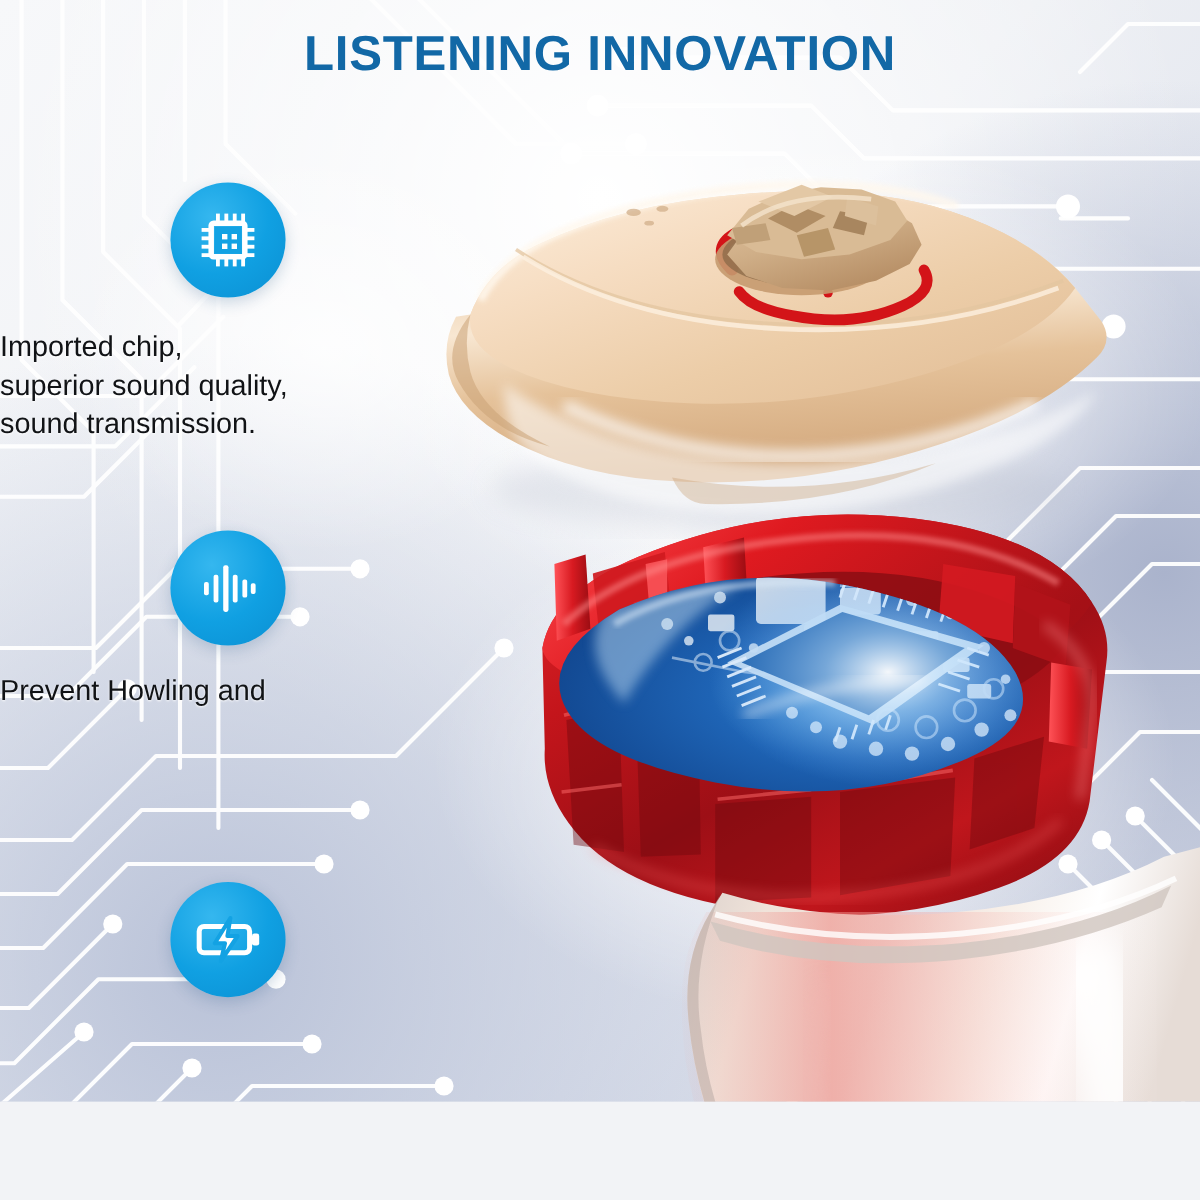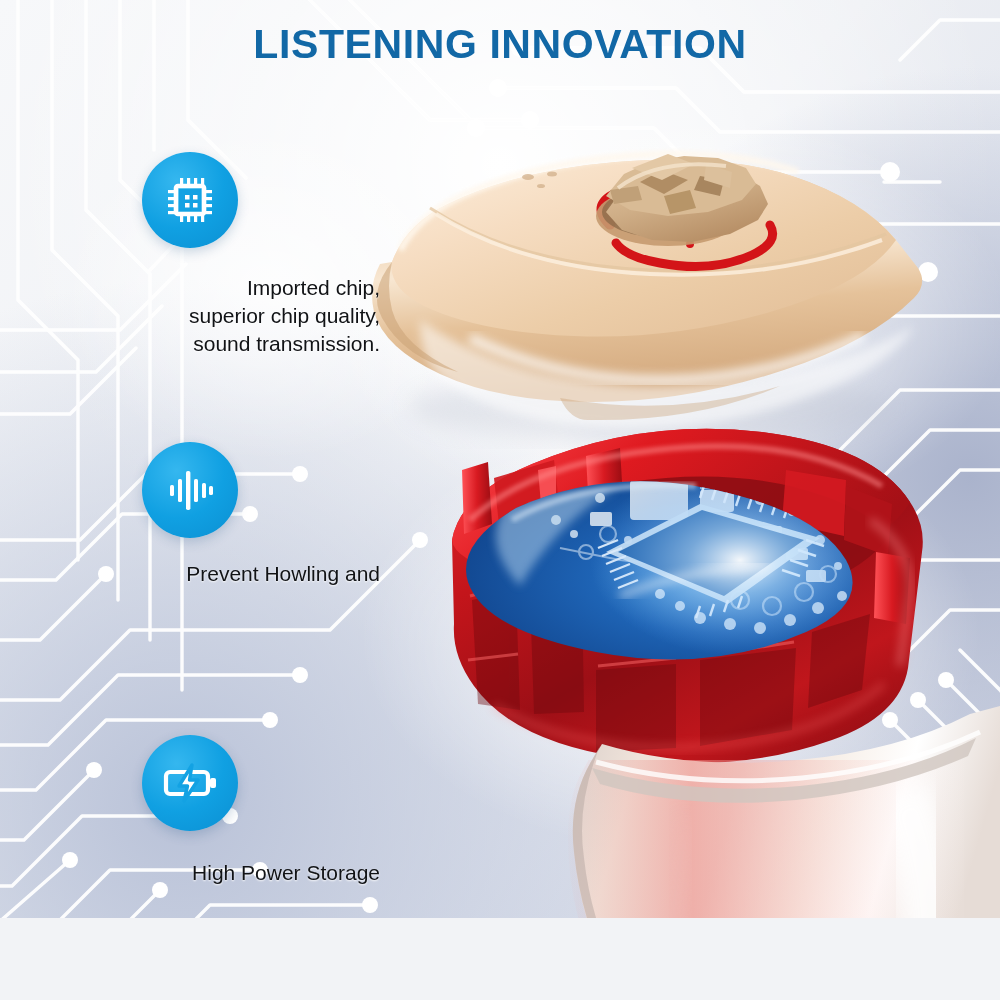--- a/index.html
+++ b/index.html
@@ -41,22 +41,22 @@
   .badge{
     position:relative;margin:0 auto;width:96px;height:96px;border-radius:50%;
     background:radial-gradient(circle at 36% 30%, #35b7ef 0%, #10a0e2 52%, #0b8fd2 100%);
     box-shadow:0 4px 12px rgba(30,80,130,.22);
     display:flex;align-items:center;justify-content:center;
   }
   .f1 .badge{margin-top:12px;}
   .f2 .badge{margin-top:15px;}
   .f3 .badge{margin-top:18px;}
   .ftext{
-    margin-top:22px;width:380px;text-align:right;
-    font-size:21px;line-height:1.34;color:#111316;
+    margin-top:22px;width:380px;text-align:left;
+    font-size:24px;line-height:1.34;color:#111316;
     text-shadow:0 1px 2px rgba(255,255,255,.95);
   }
   .f1 .ftext{margin-top:26px;}
   .f3 .ftext{margin-top:28px;}
   .ftext div{white-space:nowrap;}
   
   .product{position:absolute;z-index:5;inset:0;pointer-events:none;}
 </style>
 </head>
 <body>
@@ -511,21 +511,21 @@
               <rect x="43" y="18" width="7" height="3.2"></rect>
                 <rect x="43" y="25" width="7" height="3.2"></rect>
               <rect x="43" y="32" width="7" height="3.2"></rect>
                 <rect x="43" y="39" width="7" height="3.2"></rect>
             </g>
           </g>
         </svg>
       </div>
       <div class="ftext">
         <div>Imported chip,</div>
-        <div>superior chip quality,</div>
+        <div>superior sound quality,</div>
         <div>sound transmission.</div>
       </div>
     </div>
 
     <div class="feature f2">
       <div class="badge">
         <svg width="56" height="56" viewBox="0 0 56 56">
           <g fill="#ffffff">
             <rect x="8" y="23" width="4" height="11" rx="1.6"></rect>
             <rect x="16" y="17" width="4" height="23" rx="1.6"></rect>
@@ -545,18 +545,17 @@
       <div class="badge">
         <svg width="60" height="60" viewBox="0 0 60 60">
           <g fill="none" stroke="#ffffff" stroke-width="4.2" stroke-linejoin="round">
             <rect x="6" y="19" width="42" height="22" rx="4"></rect>
           </g>
           <rect x="50" y="25" width="6" height="10" rx="2" fill="#ffffff"></rect>
           <path d="M32 12 L19 33 L27.5 33 L24 48 L38 27 L29.5 27 Z" fill="#ffffff" stroke="#13a2e3" stroke-width="3.4" stroke-linejoin="round"></path>
         </svg>
       </div>
       <div class="ftext">
-        <div>High Power Storage</div>
       </div>
     </div>
 
   </div>
 </div>
 
 </body></html>

